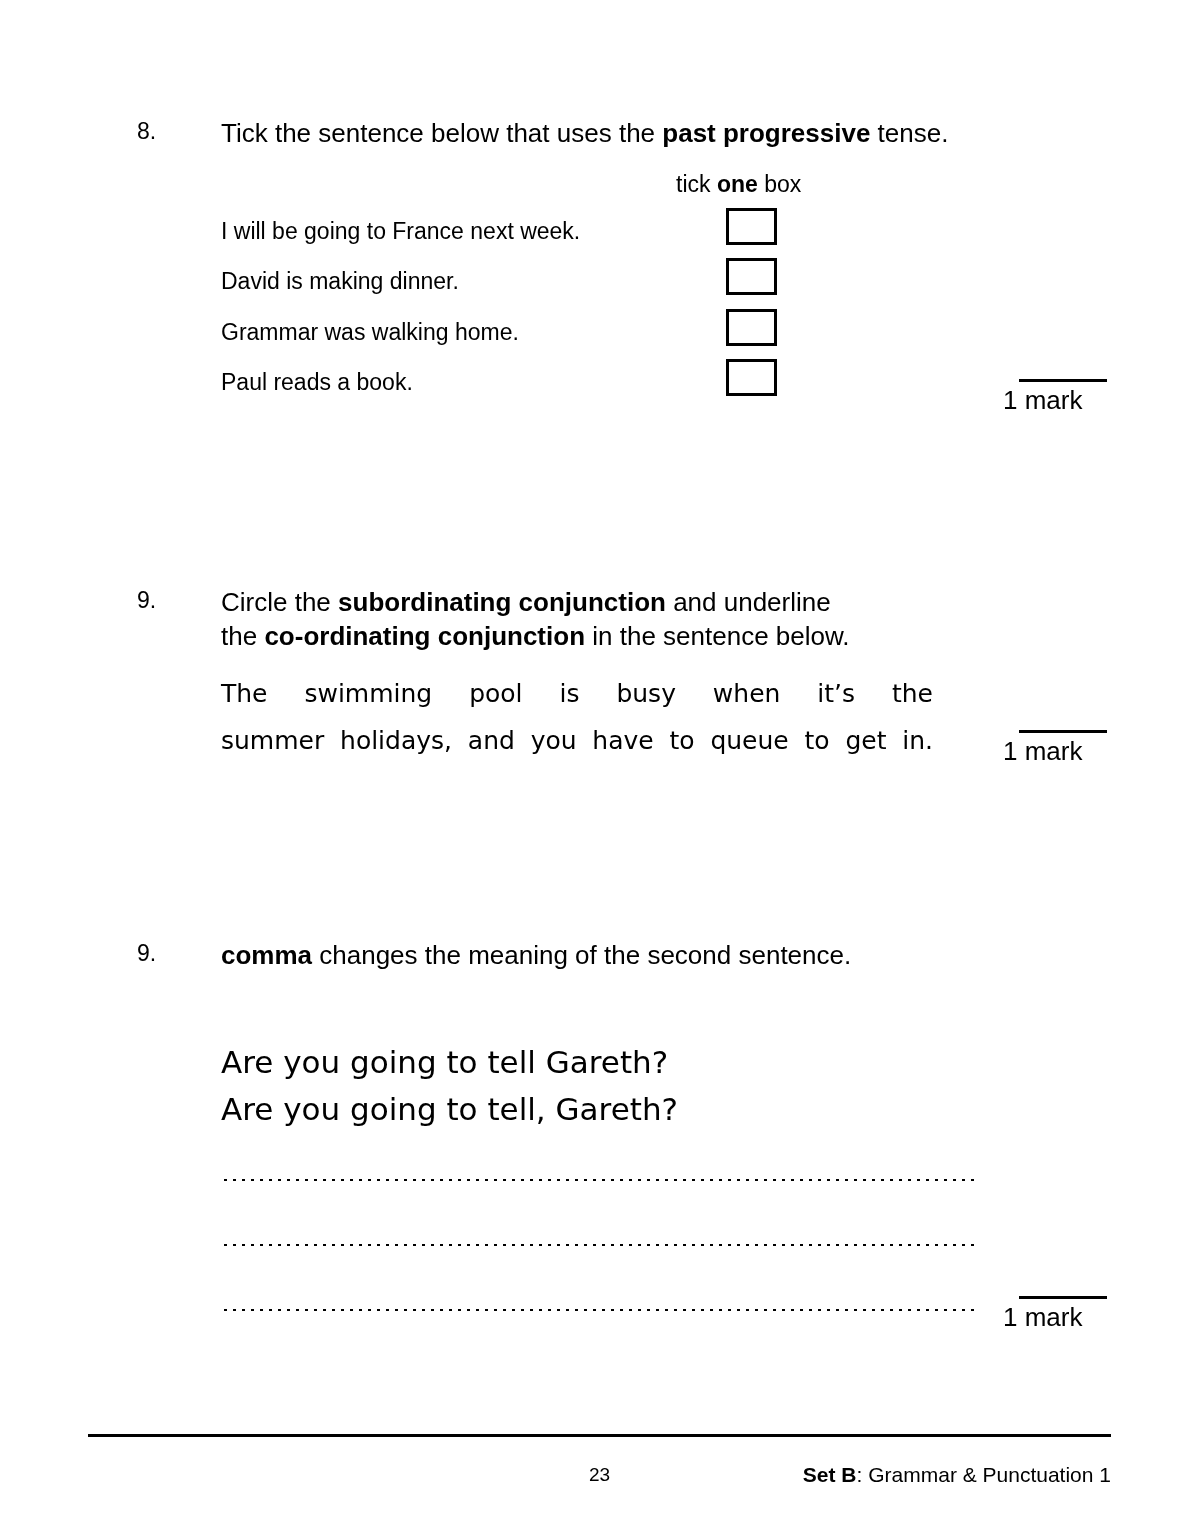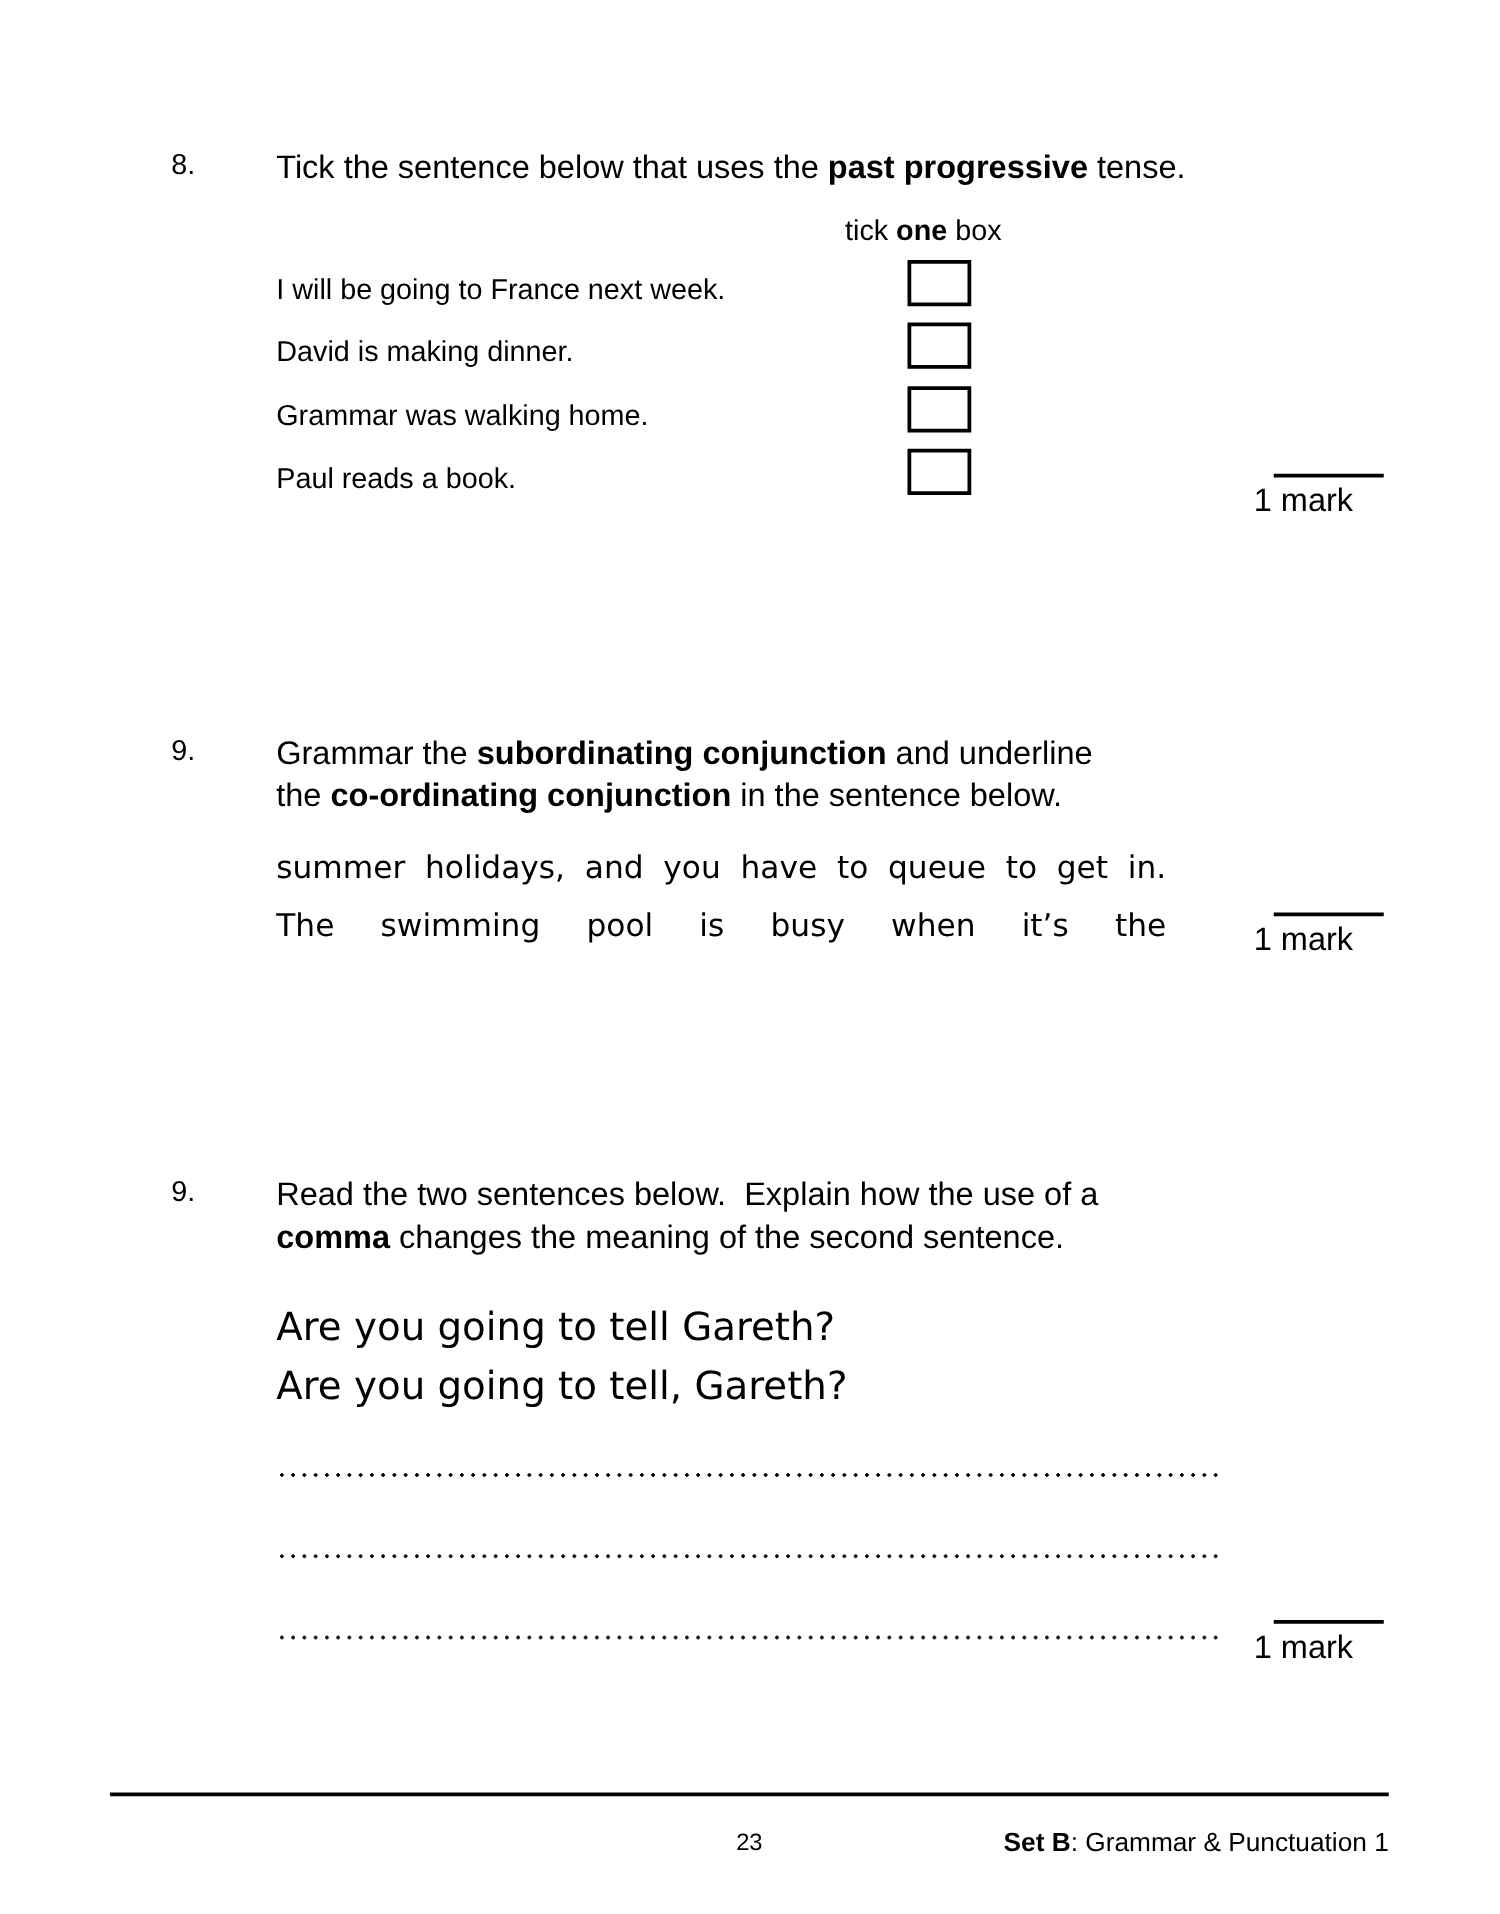--- a/index.html
+++ b/index.html
@@ -216,40 +216,39 @@
   </div>
 
   <div class="markbox" style="left:1003px; top:379px;">
     <div class="markrule"></div>
     <div class="marktext">1 mark</div>
   </div>
 
   <div class="question" style="top:585px;">
     <div class="qnum">9.</div>
     <div class="qbody">
-      <div class="qtext"><span>Grammar the </span><b>subordinating conjunction</b><span> and underline
+      <div class="qtext"><span>Circle the </span><b>subordinating conjunction</b><span> and underline
 the </span><b>co-ordinating conjunction</b><span> in the sentence below.</span></div>
     </div>
   </div>
 
   <div class="hand-justified" style="top:670px;">
+    <span class="jline">The swimming pool is busy when it’s the</span>
     <span class="jline last">summer holidays, and you have to queue to get in.</span>
-    <span class="jline">The swimming pool is busy when it’s the</span>
   </div>
 
   <div class="markbox" style="left:1003px; top:730px;">
     <div class="markrule"></div>
     <div class="marktext">1 mark</div>
   </div>
 
   <div class="question" style="top:938px;">
     <div class="qnum">9.</div>
     <div class="qbody">
-      <div class="qtext"><span>Read the two sentences below.  Explain how the use of a
-</span><b>comma</b><span> changes the meaning of the second sentence.</span></div>
+      <div class="qtext"><b>comma</b><span> changes the meaning of the second sentence.</span></div>
     </div>
   </div>
 
   <div class="hand-line" style="top:1040px;">Are you going to tell Gareth?</div>
   <div class="hand-line" style="top:1087px;">Are you going to tell, Gareth?</div>
 
   <div class="dotline" style="top:1177px;"></div>
   <div class="dotline" style="top:1242px;"></div>
   <div class="dotline" style="top:1307px;"></div>
 

